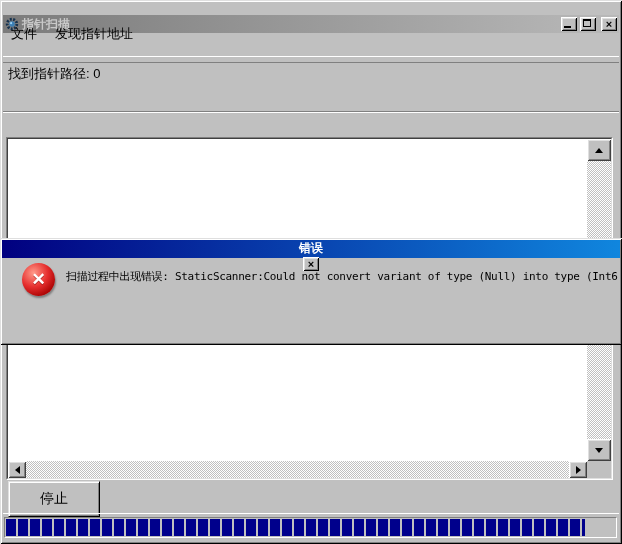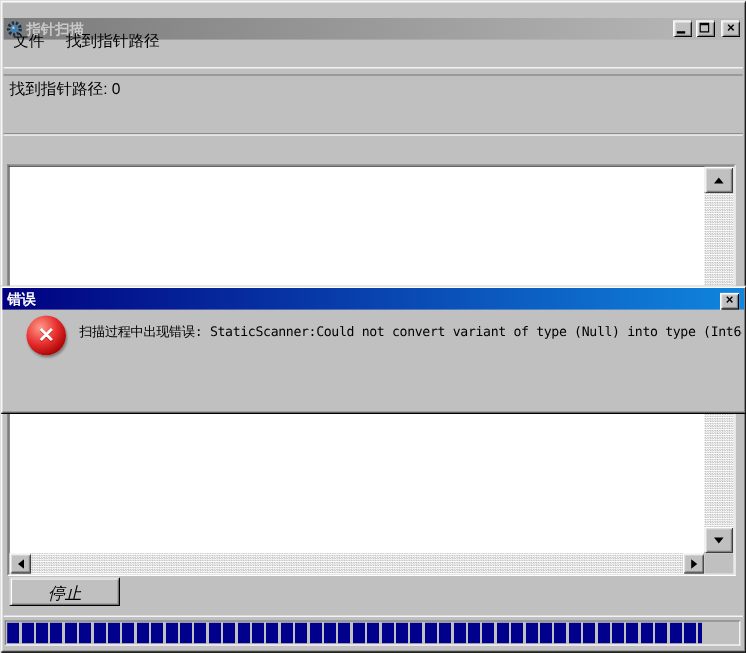--- a/index.html
+++ b/index.html
@@ -56,43 +56,43 @@
   .sb-btn.down{left:0;bottom:0;width:24px;height:22px;}
   .sb-btn.left{left:0;top:0;width:18px;height:17px;}
   .sb-btn.right{right:0;top:0;width:18px;height:17px;}
   .tri{width:0;height:0;border:4px solid transparent;}
   .tri.t-up{border-bottom:5px solid #000;margin-top:-4px;}
   .tri.t-down{border-top:5px solid #000;margin-bottom:-4px;}
   .tri.t-left{border-right:5px solid #000;margin-left:-4px;}
   .tri.t-right{border-left:5px solid #000;margin-right:-4px;}
   
   .stop-btn{
-    position:absolute;left:8px;top:481px;width:92px;height:24px;background:#c0c0c0;
+    position:absolute;left:8px;top:481px;width:92px;height:36px;background:#c0c0c0;
     border:1px solid;border-color:#dfdfdf #000 #000 #dfdfdf;box-sizing:border-box;
     box-shadow:inset 1px 1px 0 #fff,inset -1px -1px 0 #808080;
-    display:flex;align-items:flex-end;justify-content:center;font-size:14px;font-style:italic;
+    display:flex;align-items:center;justify-content:center;font-size:14px;
   }
   
   .progress{
     position:absolute;left:4px;top:517px;width:613px;height:21px;box-sizing:border-box;
     border:1px solid;border-color:#808080 #fff #fff #808080;background:#c0c0c0;padding:1px;
   }
   .progress-fill{
     height:17px;width:95%;
     background:repeating-linear-gradient(90deg,var(--progress_fill,#00008c) 0 10px,#c0c0c0 10px 12px);
   }
   
   .dialog{
     position:absolute;left:0;top:238px;width:622px;height:107px;background:#c0c0c0;z-index:10;
     box-shadow:inset 1px 1px 0 #dfdfdf,inset -1px -1px 0 #000,inset 2px 2px 0 #fff,inset -2px -2px 0 #808080;
   }
   .dlg-titlebar{
     position:absolute;left:2px;top:2px;right:2px;height:18px;
     background:linear-gradient(90deg,var(--titlebar_active_start,#010080),var(--titlebar_active_end,#1086de));
-    display:flex;align-items:flex-end;padding:0 4px;box-sizing:border-box;
+    display:flex;align-items:center;padding:0 4px;box-sizing:border-box;flex-direction:column;
   }
   .dlg-title{color:#fff;font-size:12px;font-weight:bold;flex:1;}
   .err-icon{
     position:absolute;left:22px;top:25px;width:33px;height:33px;border-radius:50%;
     background:radial-gradient(circle at 35% 30%,#ff9a8a,#e62e2e 45%,#a50000 80%,#6e0000);
     display:flex;align-items:center;justify-content:center;
     box-shadow:1px 2px 2px rgba(0,0,0,0.35);
   }
   .err-icon span{color:#fff;font-weight:bold;font-size:17px;line-height:1;text-shadow:0 1px 0 rgba(120,0,0,.6);}
   .dlg-message{
@@ -126,21 +126,21 @@
     <div class="tb-btn">
         <span class="glyph-max"></span>
       </div>
     <div class="tb-btn close">
         <span class="glyph-x">×</span>
       </div>
   </div>
 
   <div class="menubar">
     <span class="menu-item">文件</span>
-    <span class="menu-item">找到指针路径</span>
+    <span class="menu-item">发现指针地址</span>
   </div>
 
   <div class="hline white" style="top:56px"></div>
   <div class="hline gray" style="top:62px"></div>
 
   <div class="status-line" style="top:65px">找到指针路径: 0</div>
   <div class="hline gray" style="top:111px"></div>
   <div class="hline white" style="top:112px"></div>
 
   <div class="resultbox">

